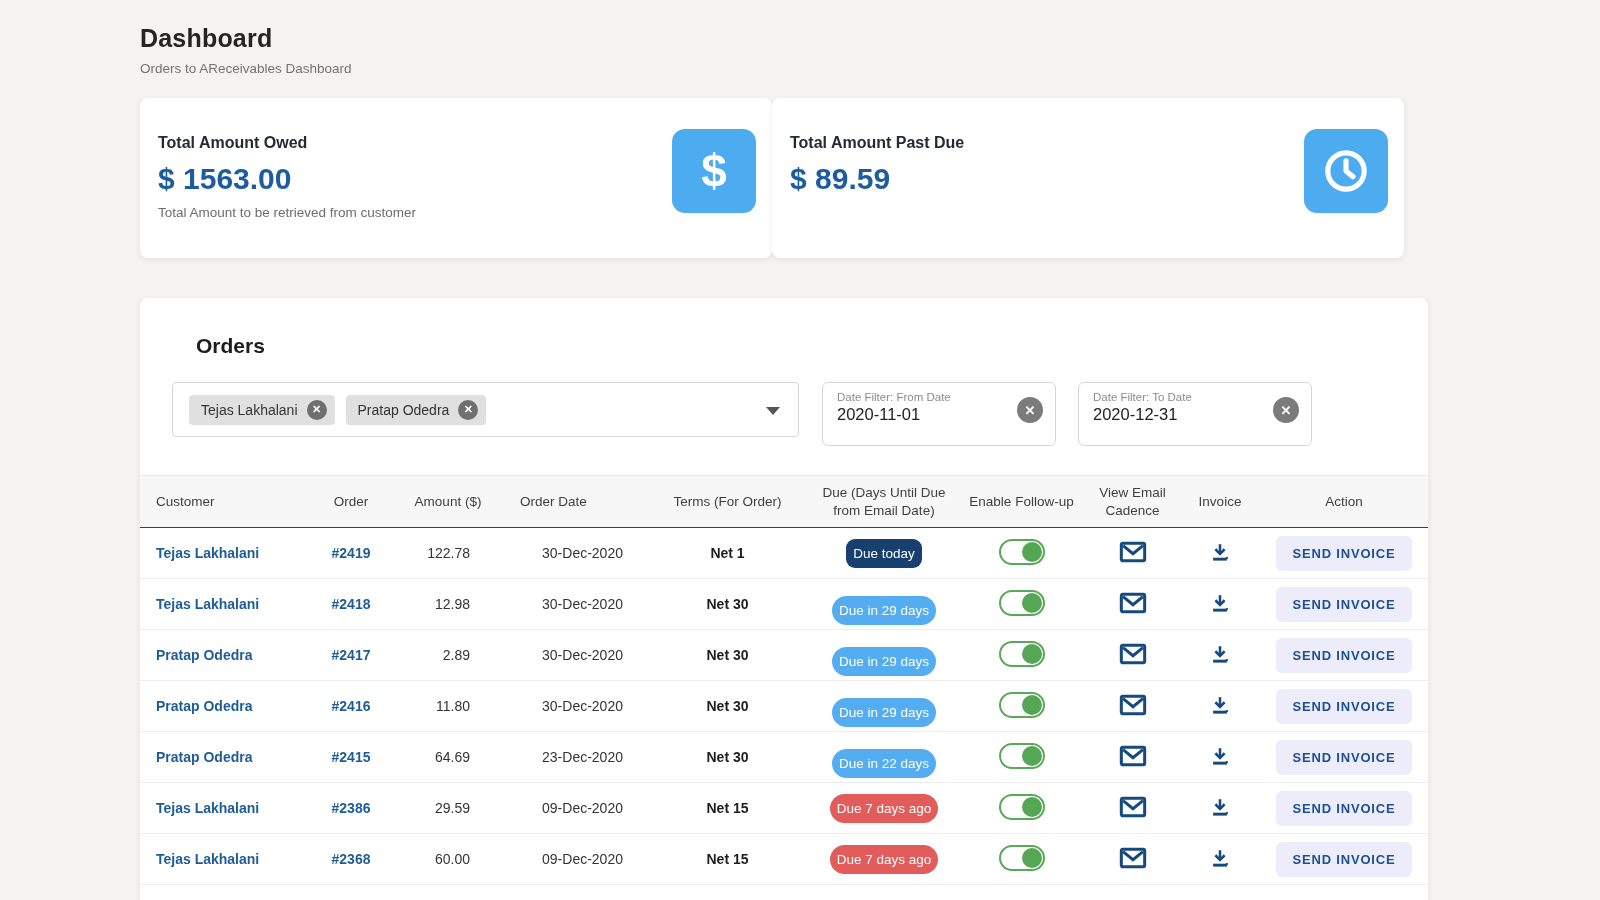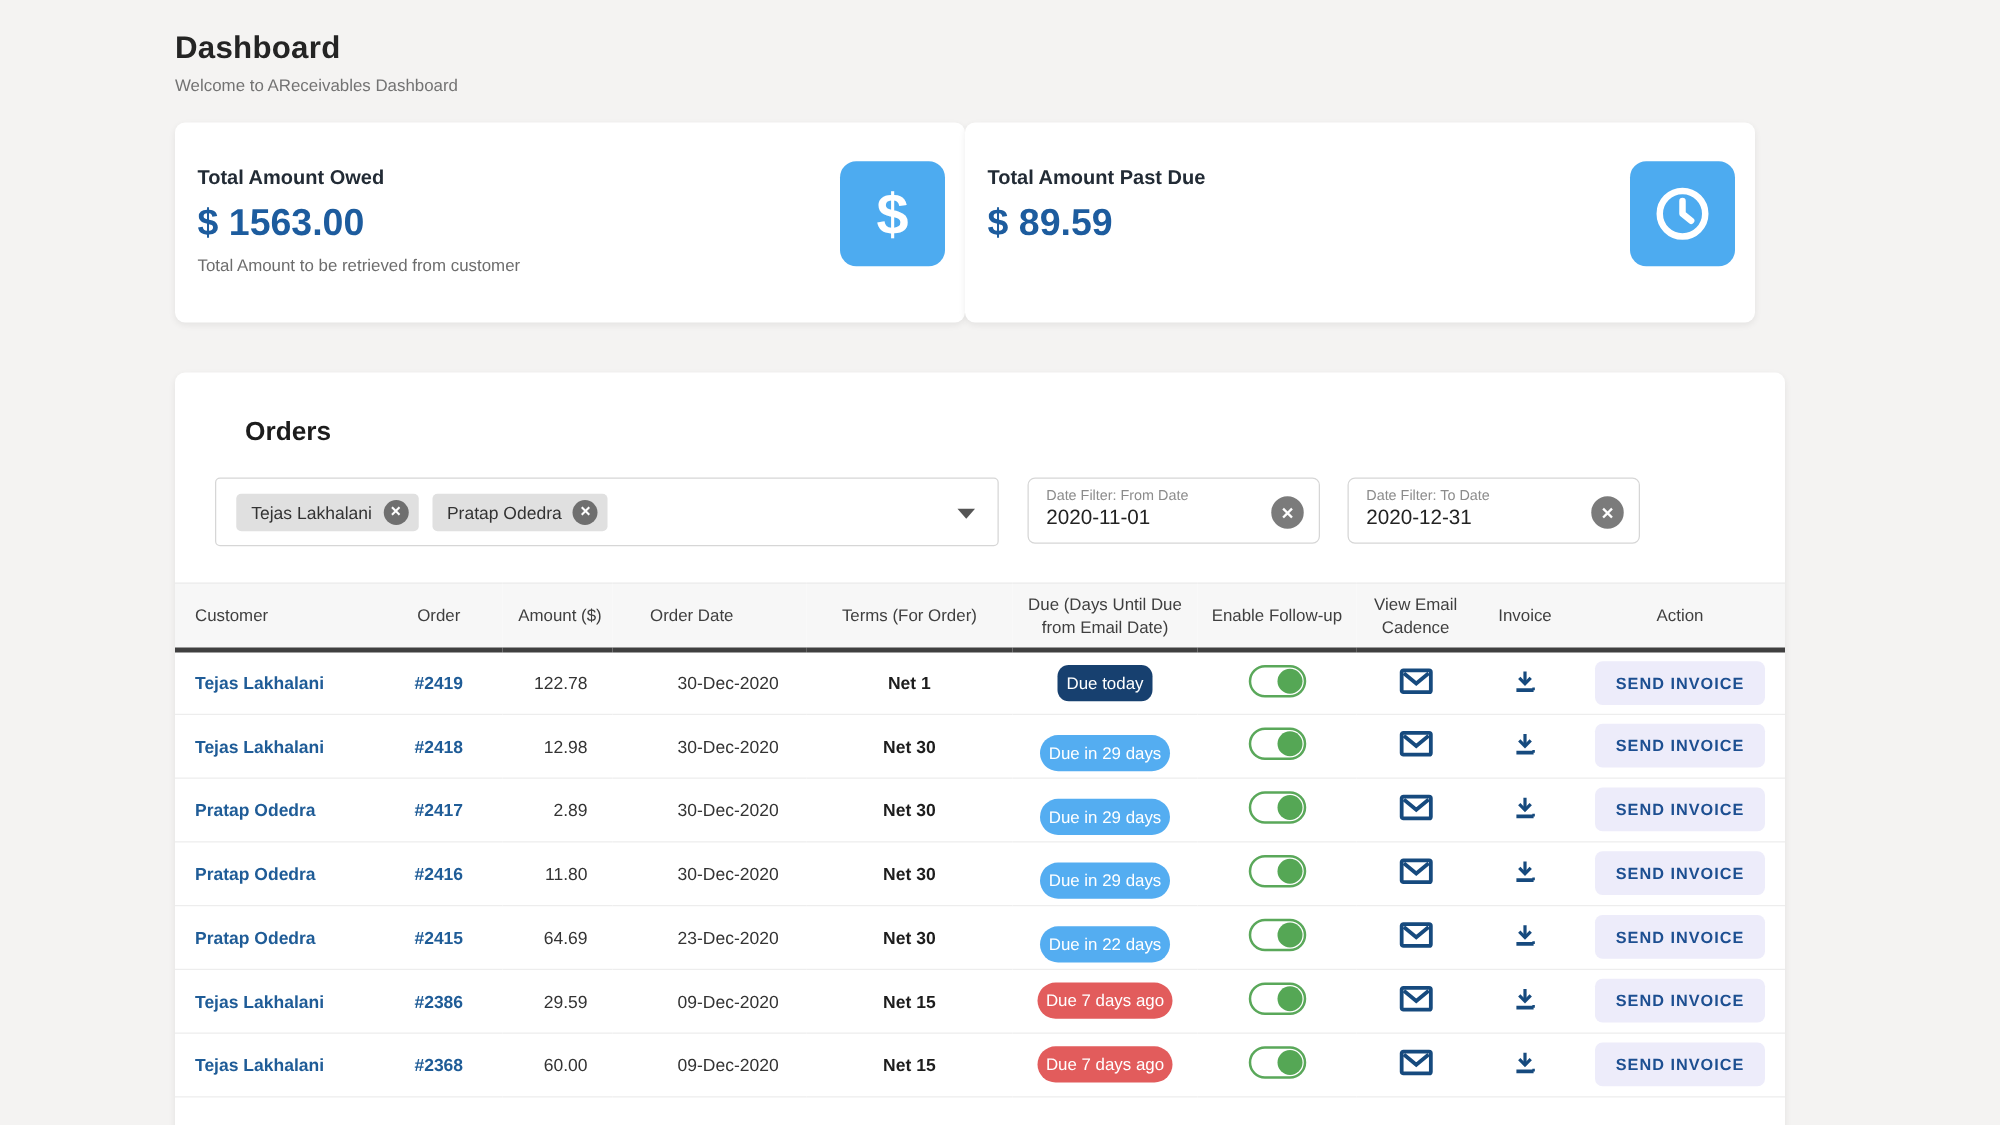--- a/index.html
+++ b/index.html
@@ -39,34 +39,34 @@
   .chip { display:flex; align-items:center; gap:9px; background:#e0e0e0;
           border-radius:4px; height:30px; padding:0 8px 0 12px;
           font-size:14px; color:#333; }
   .chip-x { width:20px; height:20px; border-radius:50%; background:#6f6f6f; color:#fff;
             font-size:11px; font-weight:700; display:flex; align-items:center;
             justify-content:center; cursor:pointer; }
   .caret { position:absolute; right:18px; top:24px; width:0; height:0;
            border-left:7px solid transparent; border-right:7px solid transparent;
            border-top:8px solid #555; }
 
-  .date-box { position:relative; width:234px; height:53px; border:1px solid #d6d6d6;
+  .date-box { position:relative; width:234px; height:64px; border:1px solid #d6d6d6;
               border-radius:6px; background:#fff; padding:8px 0 0 14px; }
   .date-box.from { margin-left:23px; }
   .date-box.to { margin-left:22px; }
   .date-label { font-size:11.5px; color:#8c8c8c; }
   .date-value { margin-top:2px; font-size:16.5px; color:#222; }
   .date-clear { position:absolute; right:12px; top:14px; width:26px; height:26px;
                 border-radius:50%; background:#7b7b7b; color:#fff; font-size:13px;
                 font-weight:700; display:flex; align-items:center; justify-content:center;
                 cursor:pointer; }
 
   
   table.orders { width:100%; border-collapse:collapse; margin-top:29px; table-layout:fixed; }
-  thead tr { background:#f7f7f7; border-top:1px solid #e9e9e9; border-bottom:4px solid #404040; }
+  thead tr { background:#f7f7f7; border-top:1px solid #e9e9e9; border-bottom:1px solid #404040; }
   th { font-size:13.5px; font-weight:400; color:#3f3f3f; padding:8px 4px; line-height:1.3;
        text-align:center; }
   th.col-customer { text-align:left; padding-left:16px; }
   th.col-date { text-align:left; padding-left:30px; }
   tbody tr { height:51px; border-bottom:1px solid #ededed; }
   td { font-size:14px; color:#333; text-align:center; vertical-align:middle; }
   td.col-customer { text-align:left; padding-left:16px; }
   td.col-date { text-align:center; padding-left:30px; }
   td.col-amount { text-align:right; padding-right:20px; }
   th.col-amount { text-align:center; padding-right:0; }
@@ -90,21 +90,21 @@
               font-size:13px; letter-spacing:.8px; padding:10px 17px; border-radius:6px;
               border:none; cursor:pointer; font-family:"Liberation Sans", sans-serif; }
 </style>
 </head>
 <body>
 
 <div class="container">
 
   <div class="page-head">
     <div class="page-title">Dashboard</div>
-    <div class="page-subtitle">Welcome to AReceivables Dashboard</div>
+    <div class="page-subtitle">Orders to AReceivables Dashboard</div>
   </div>
 
   <div class="cards-row">
 
     <div class="stat-card">
       <div class="stat-title">Total Amount Owed</div>
       <div class="stat-amount">$ 1563.00</div>
       <div class="stat-desc">Total Amount to be retrieved from customer</div>
       <div class="stat-icon">
         <span class="dollar-glyph">$</span>

